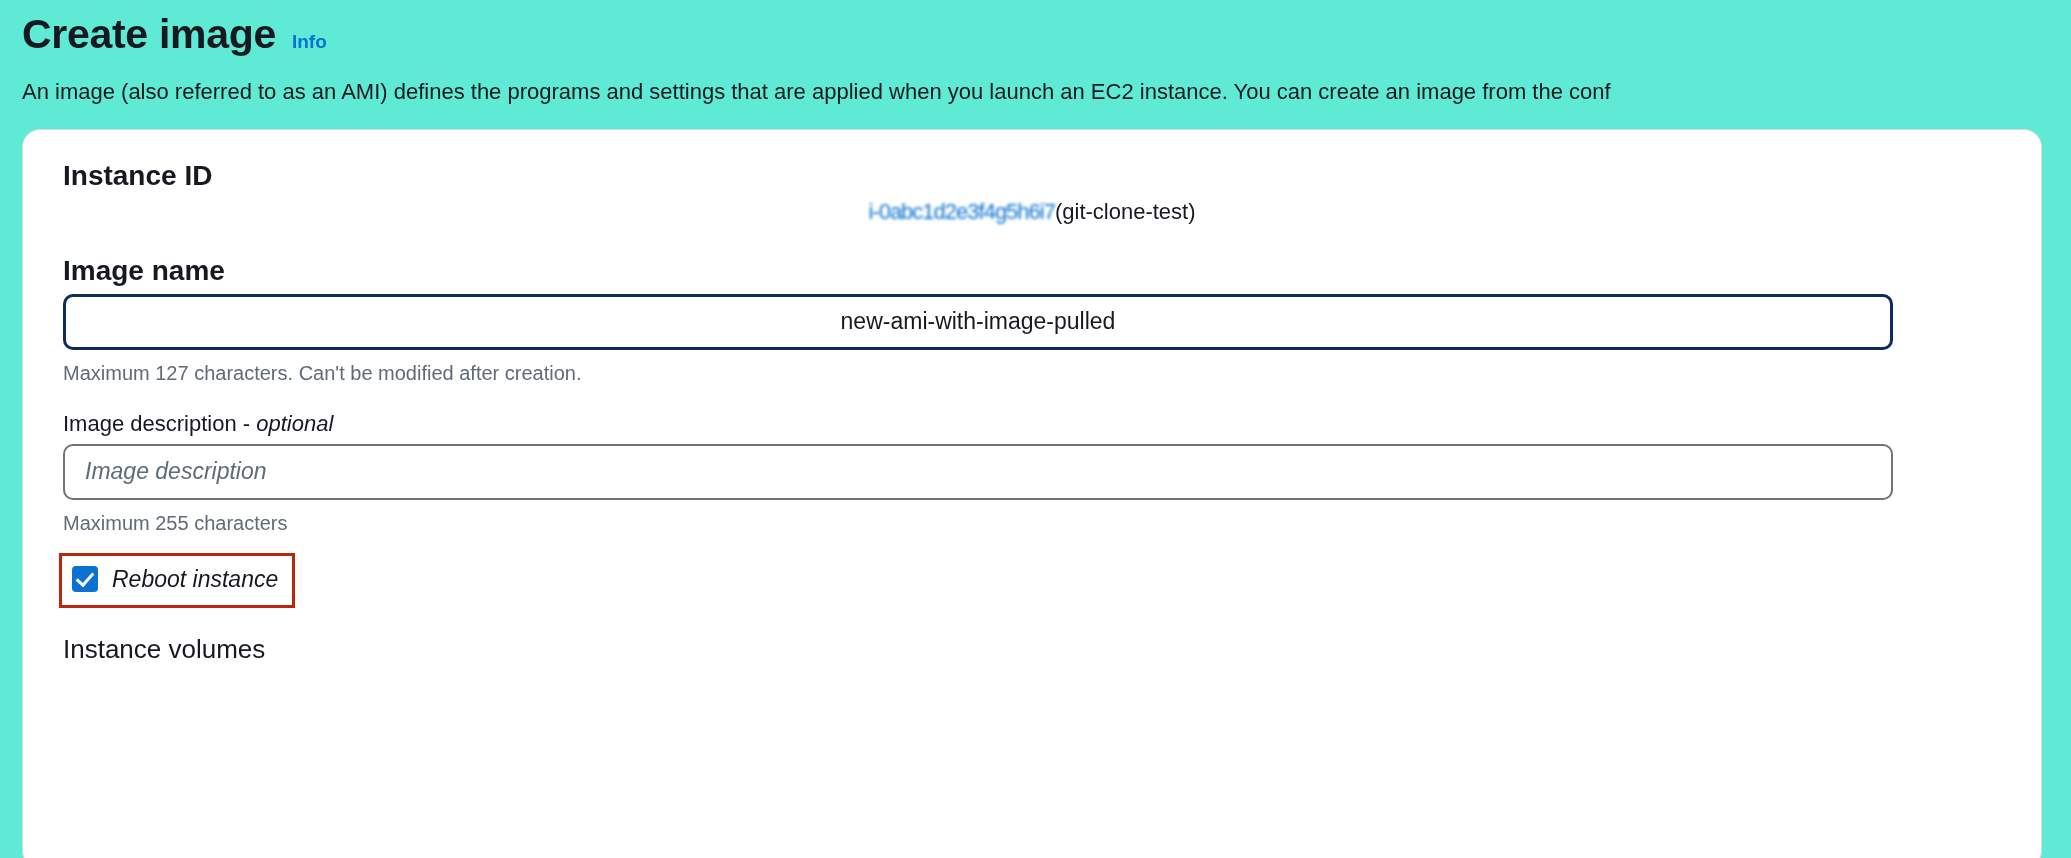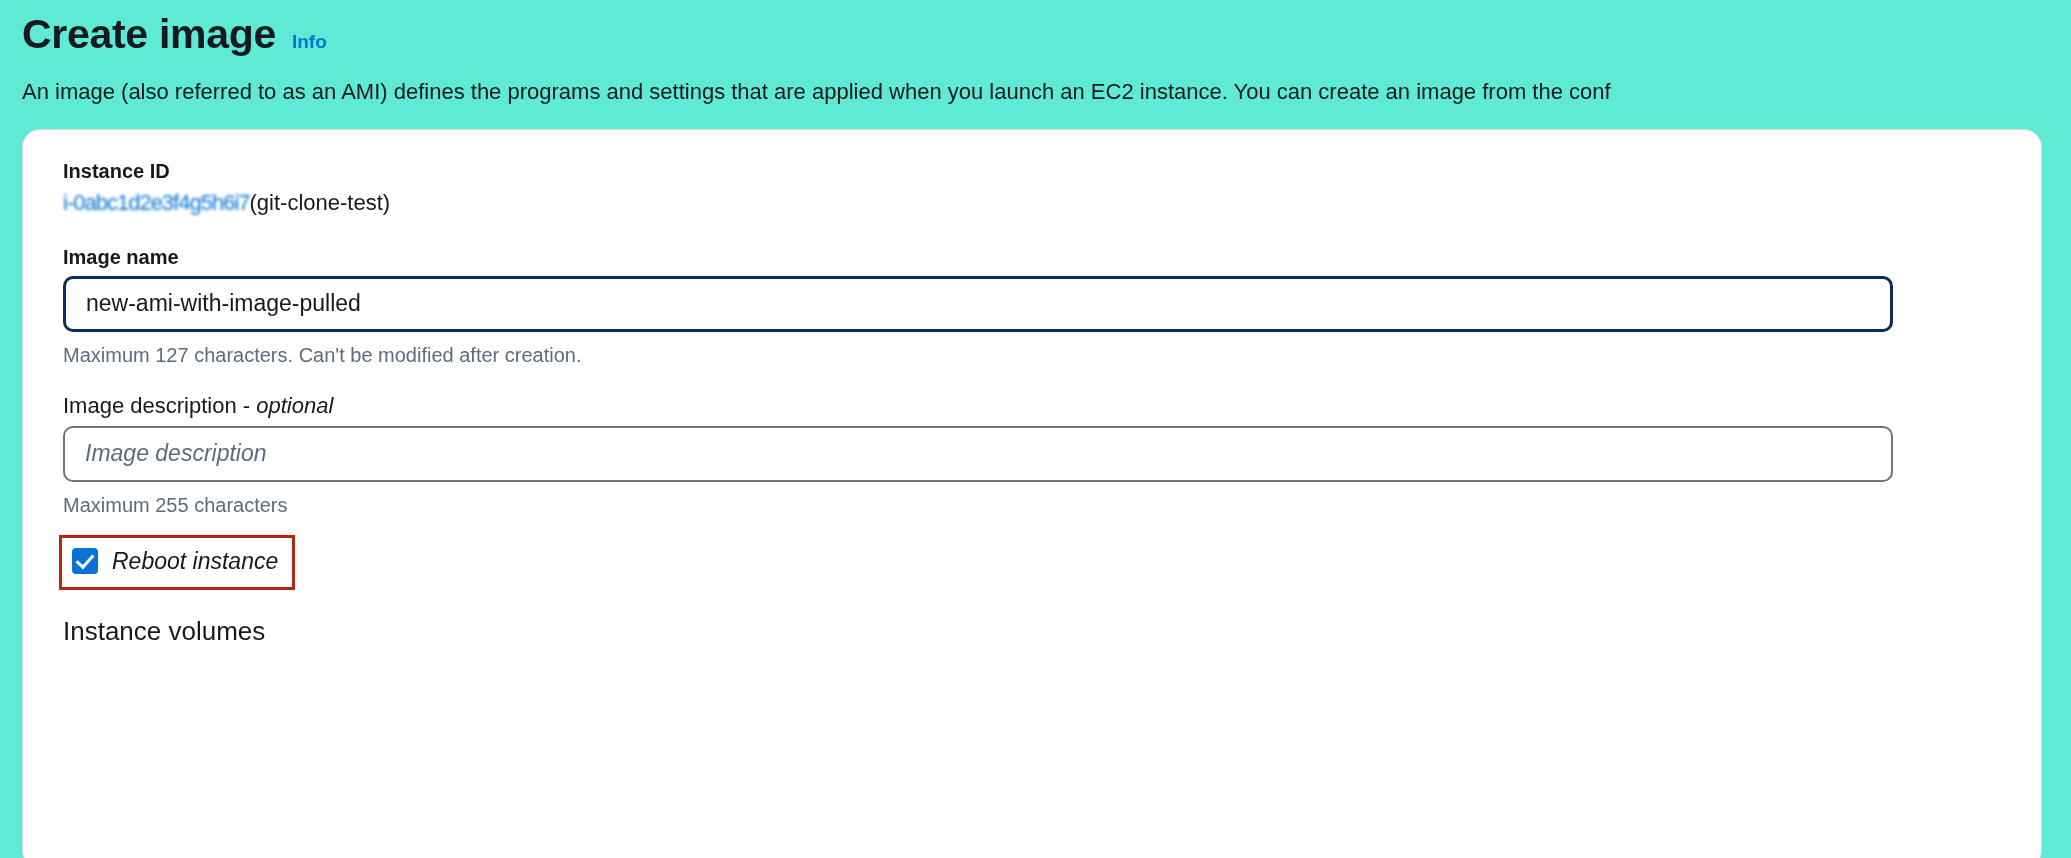--- a/index.html
+++ b/index.html
@@ -51,41 +51,42 @@
     margin-right: 0;
     border: 1px solid #d5dbdb;
     border-radius: 18px;
     background: #ffffff;
     padding: 30px 40px 0 40px;
     width: 2020px;
     box-sizing: border-box;
     height: 740px;
   }
   .field-label {
-    font-size: 20px;
+    font-size: 28px;
     font-weight: bold;
     color: #16191f;
     margin: 0 0 7px 0;
   }
   .field-label-normal {
     font-size: 22px;
     font-weight: normal;
     color: #16191f;
     margin: 0 0 7px 0;
   }
   .field-label-normal em {
     font-style: italic;
     font-weight: normal;
   }
   .instance-id-row {
     font-size: 22px;
     color: #16191f;
     margin-bottom: 30px;
     display: flex;
     align-items: center;
+    justify-content: center;
   }
   .instance-id-masked {
     color: #0972d3;
     letter-spacing: -1px;
     filter: blur(1.6px);
     font-family: "Liberation Sans", sans-serif;
     font-size: 22px;
     margin-right: 0px;
   }
   .instance-id-suffix {
@@ -99,20 +100,21 @@
     border-radius: 10px;
     padding: 0 20px;
     font-size: 23px;
     font-family: "Liberation Sans", sans-serif;
     color: #16191f;
     background: #ffffff;
     outline: none;
   }
   .text-input.focused {
     border: 3px solid #0f2a5c;
+    text-align: center;
   }
   .text-input.plain {
     border: 2px solid #737373;
   }
   .text-input.plain::placeholder {
     color: #5f6b7a;
     font-style: italic;
   }
   .hint {
     font-size: 20px;

